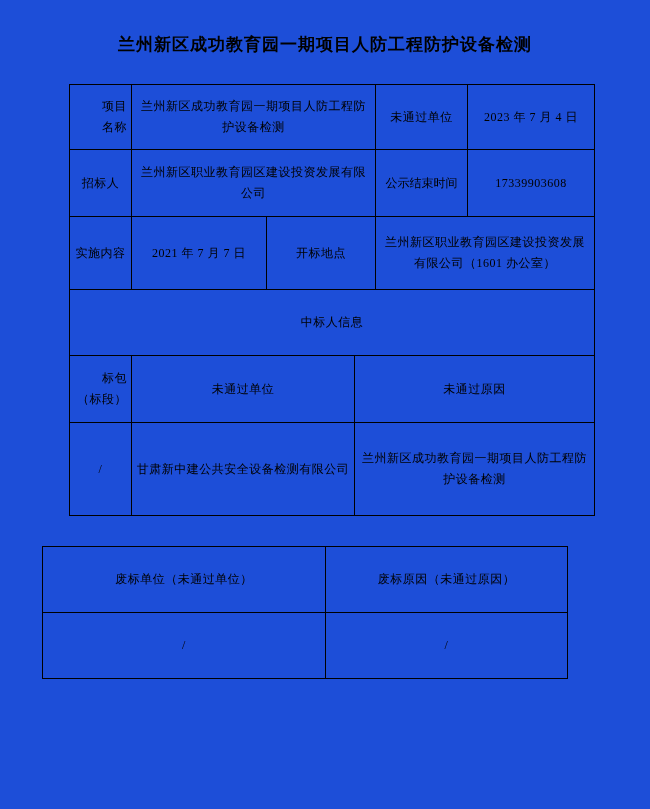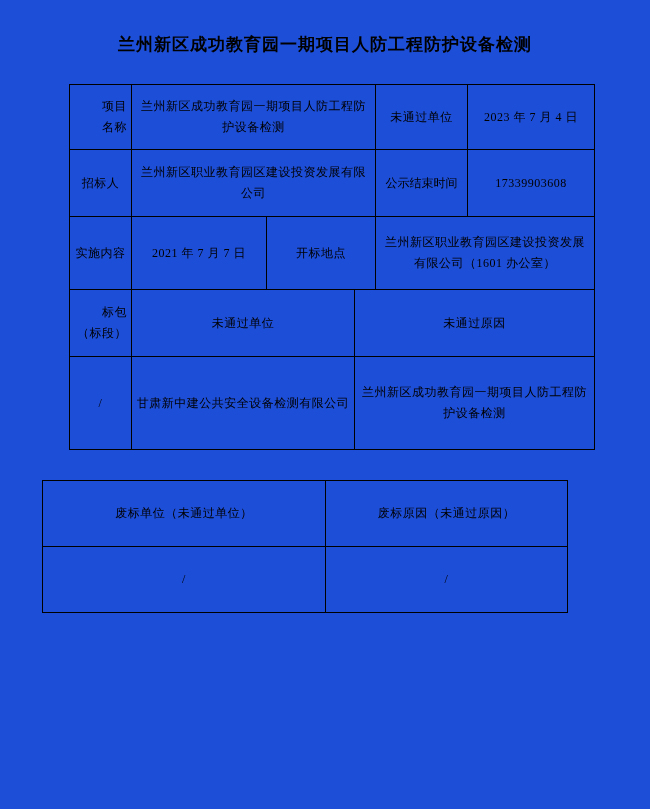--- a/index.html
+++ b/index.html
@@ -83,20 +83,23 @@
         <td colspan="3">兰州新区职业教育园区建设投资发展有限公司</td>
         <td class="tight">公示结束时间</td>
         <td>17339903608</td>
       </tr>
       <tr class="h73">
         <td>实施内容</td>
         <td>2021 年 7 月 7 日</td>
         <td colspan="2">开标地点</td>
         <td colspan="2">兰州新区职业教育园区建设投资发展有限公司（1601 办公室）</td>
       </tr>
+      <tr class="h66">
+        <td colspan="6">中标人信息</td>
+      </tr>
       <tr class="h67">
         <td class="pre">标包
 （标段）</td>
         <td colspan="2">未通过单位</td>
         <td colspan="3">未通过原因</td>
       </tr>
       <tr class="h93">
         <td>/</td>
         <td colspan="2">甘肃新中建公共安全设备检测有限公司</td>
         <td colspan="3">兰州新区成功教育园一期项目人防工程防护设备检测</td>

